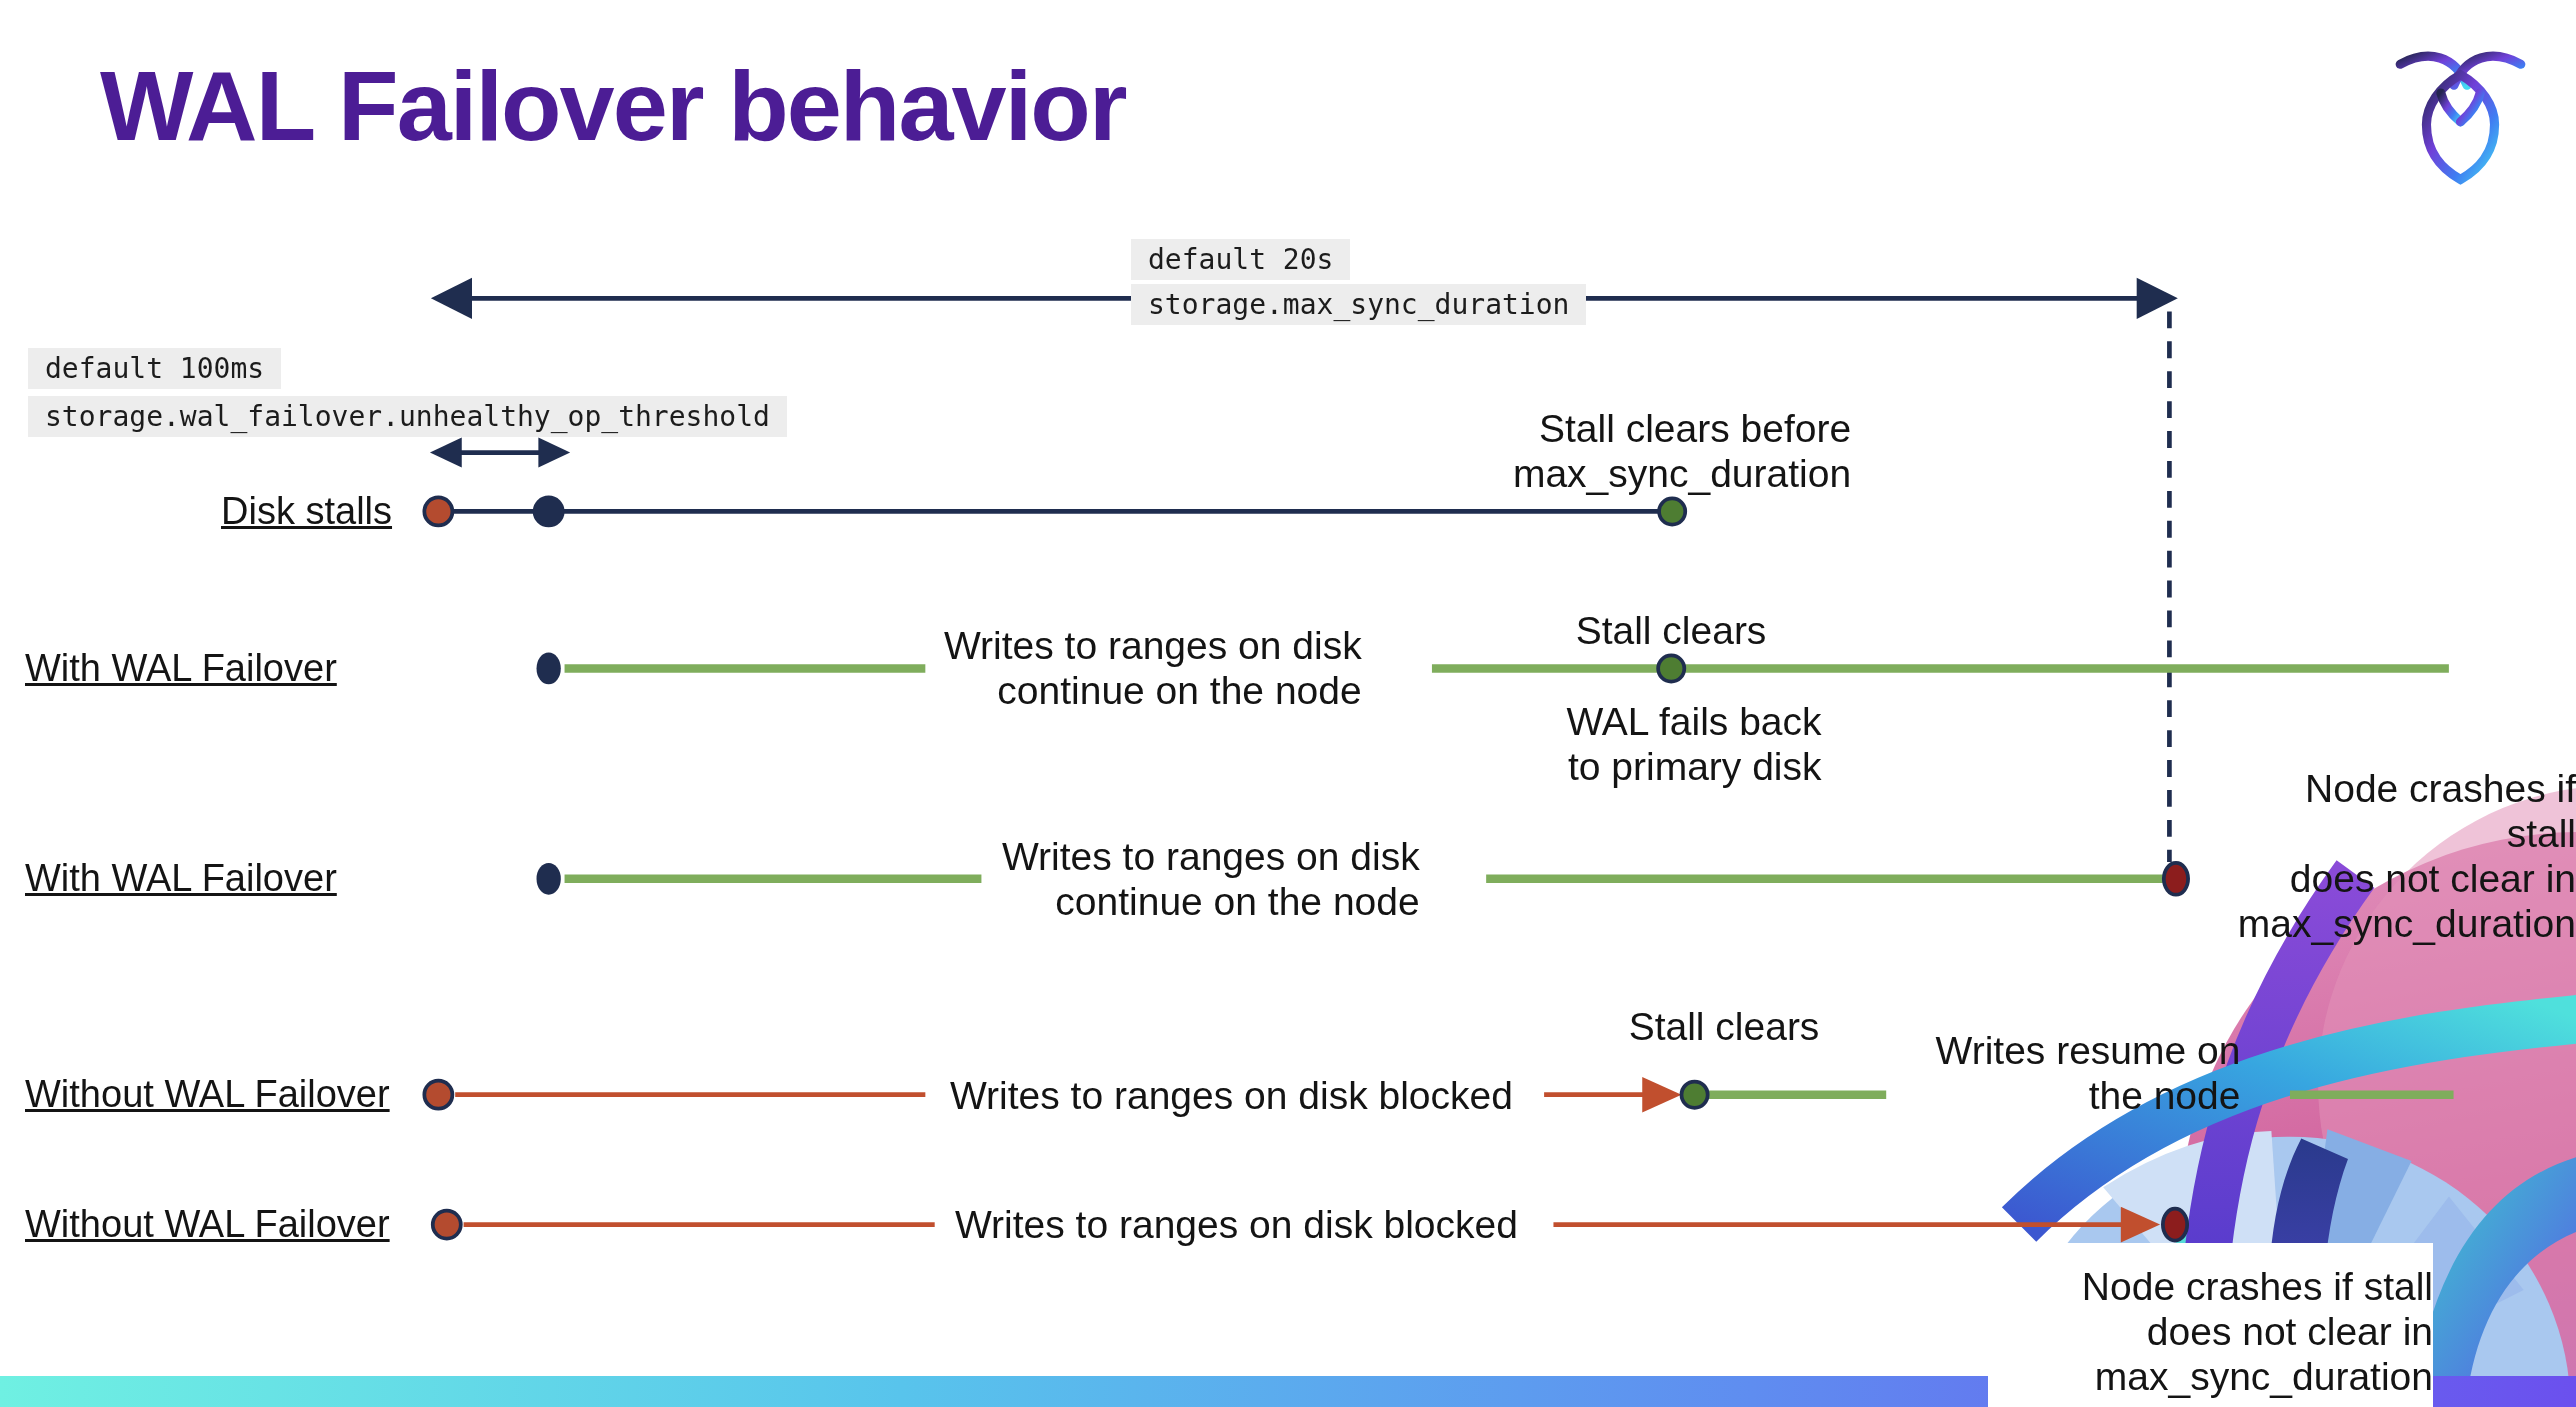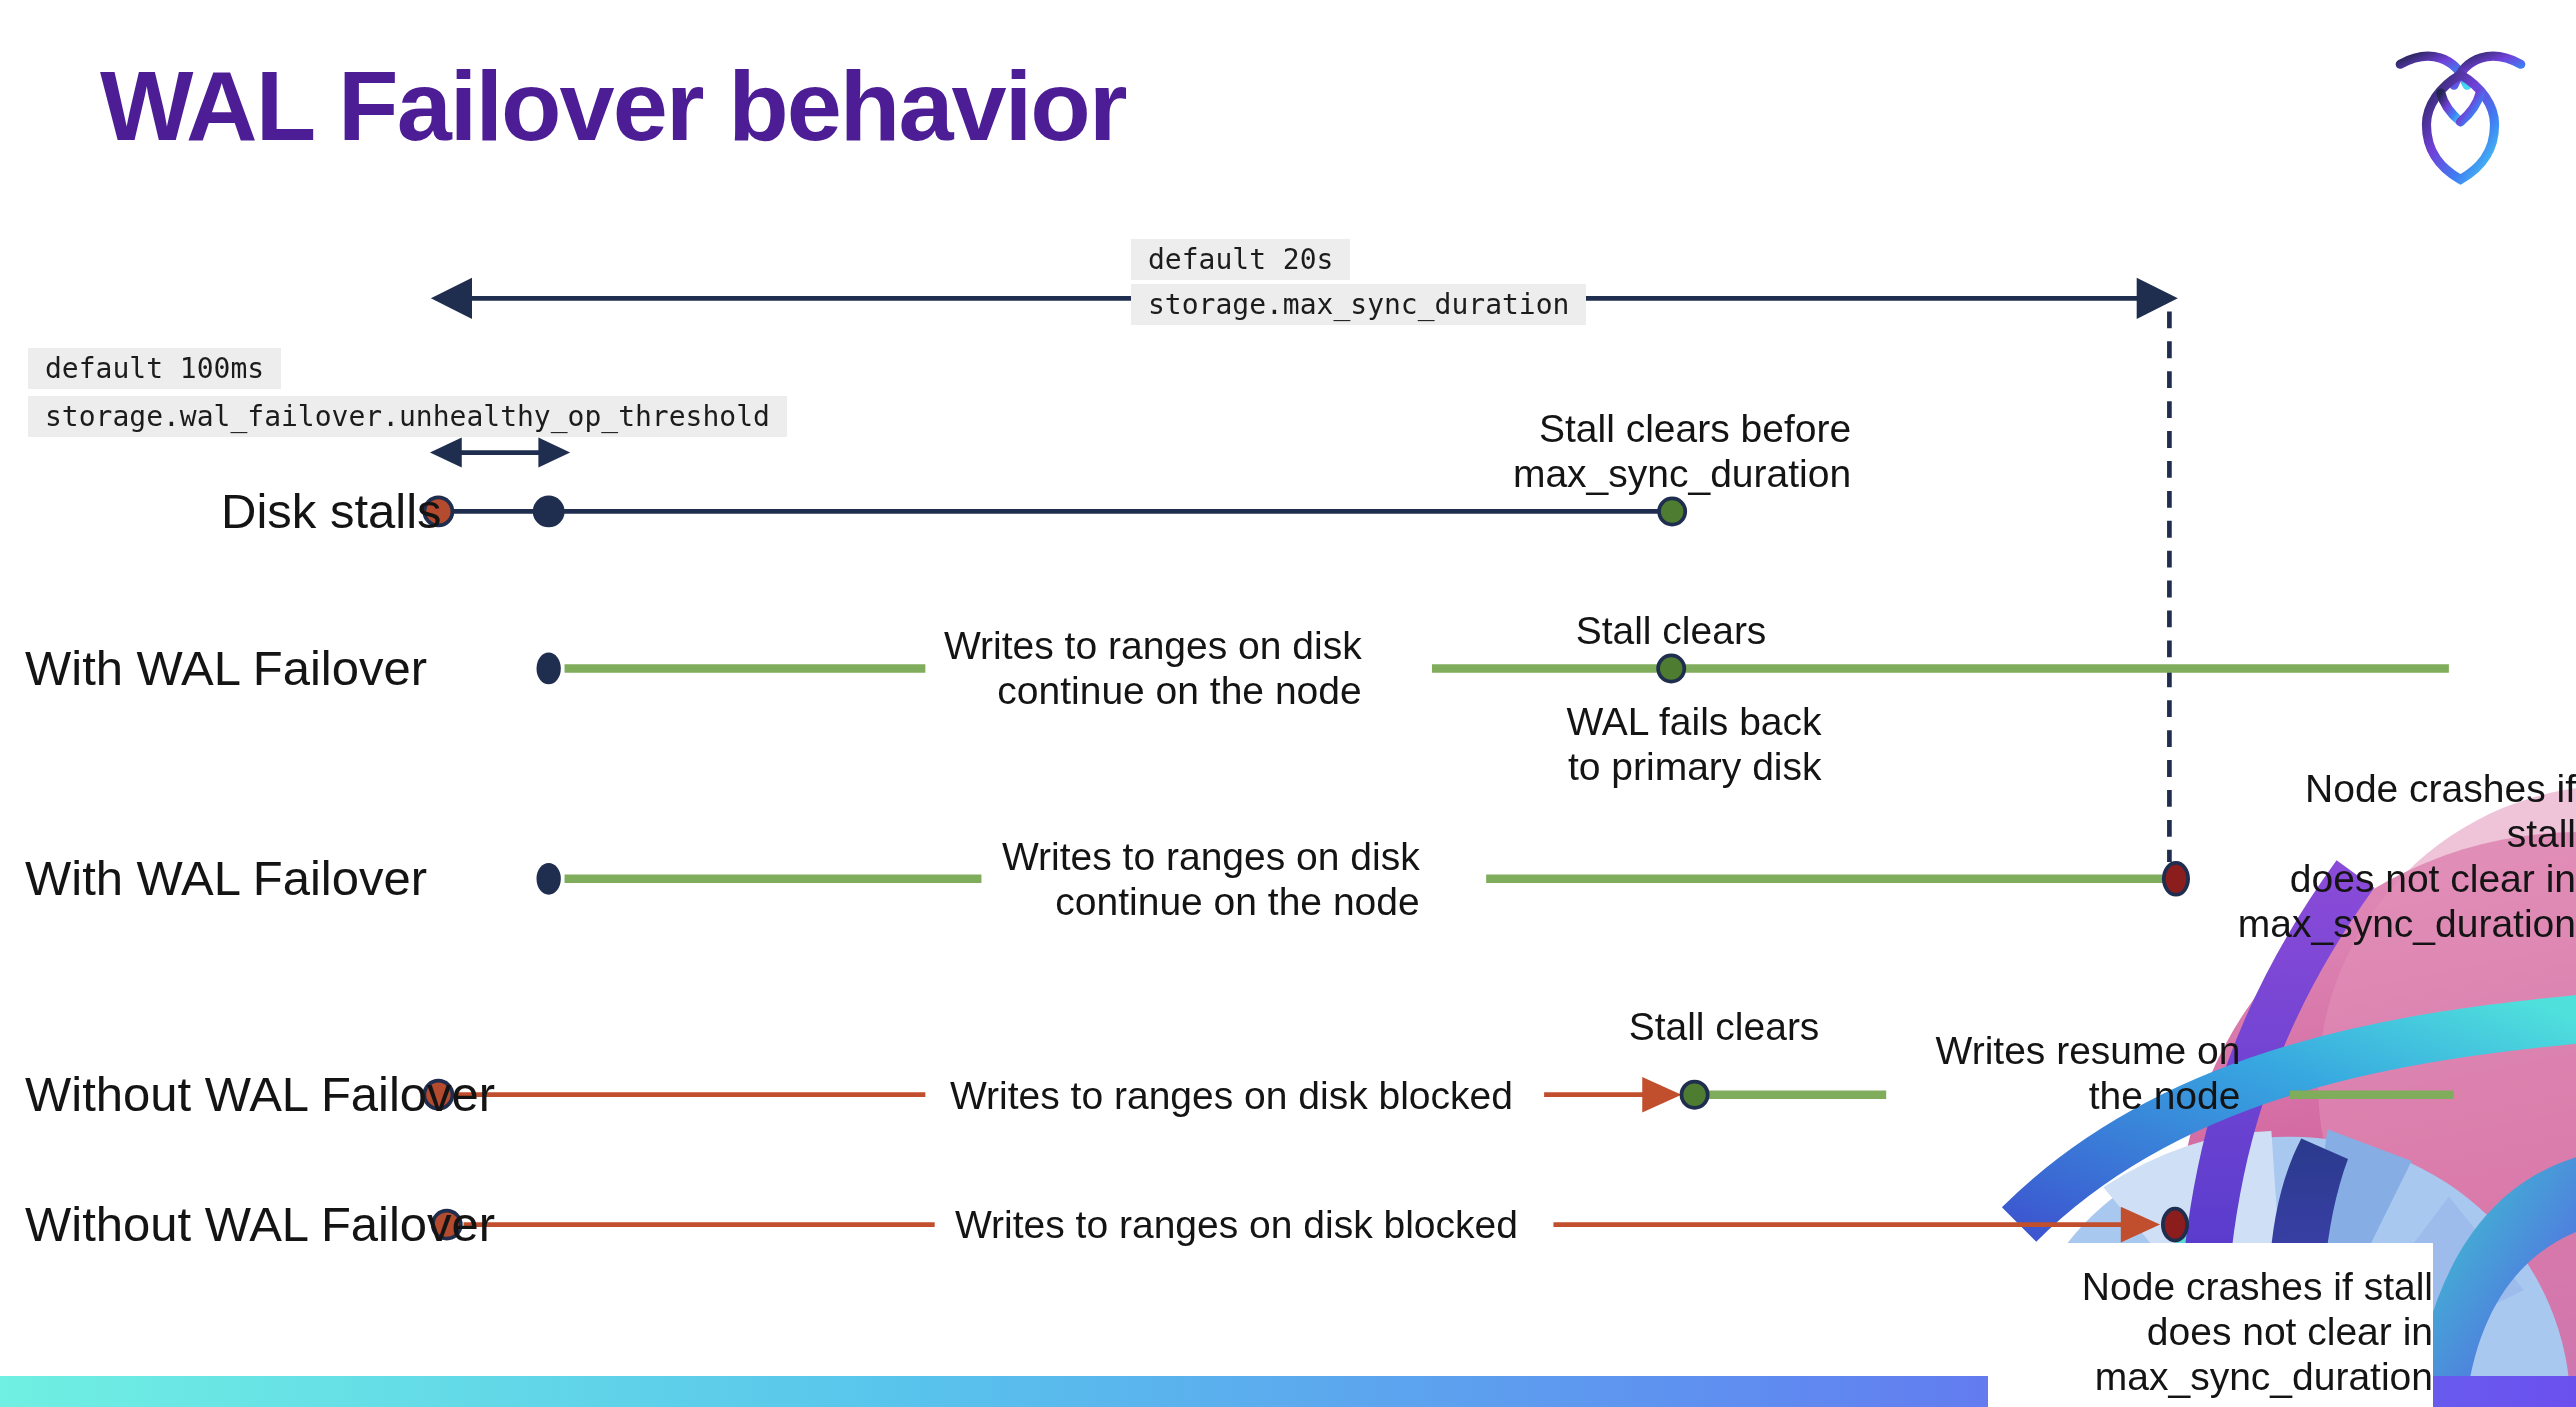--- a/index.html
+++ b/index.html
@@ -5,21 +5,21 @@
   html,body{margin:0;padding:0;background:#ffffff;}
   .stage{position:relative;width:2576px;height:1408px;overflow:hidden;background:#ffffff;
          font-family:"Liberation Sans",sans-serif;color:#121212;}
   .title{position:absolute;left:56px;top:49px;font-size:99px;font-weight:bold;
          letter-spacing:-1.9px;color:#4c1d95;margin-left:44px;}
   .code-line{position:absolute;font-family:"DejaVu Sans Mono",monospace;font-size:28px;
          line-height:41px;background:#ededed;color:#1c1c1c;padding:0 17px;white-space:pre;}
   .note{position:absolute;font-size:39px;line-height:45px;color:#141414;white-space:pre-line;text-align:right;}
   .center{transform:translate(-50%,-50%);}
   .vcenter{transform:translateY(-50%);}
-  .row-label{position:absolute;font-size:49px;line-height:45px;color:#141414;white-space:nowrap;}
+  .row-label{position:absolute;font-size:38px;line-height:45px;color:#141414;white-space:nowrap;text-decoration:underline;}
   .abs{position:absolute;}
   .footer-bar{position:absolute;left:0;top:1376px;width:2576px;height:32px;
          background:linear-gradient(90deg,#6ff0e2 0%,#58c4ec 35%,#5f8df0 68%,#6b50ee 100%);}
   .crash-box{position:absolute;left:1988px;top:1243px;width:445px;height:165px;background:#ffffff;}
   .crash-box .note{position:static;padding:20.6px 0 0 30px;}
   svg{display:block;}
 </style>
 </head>
 <body>
 

